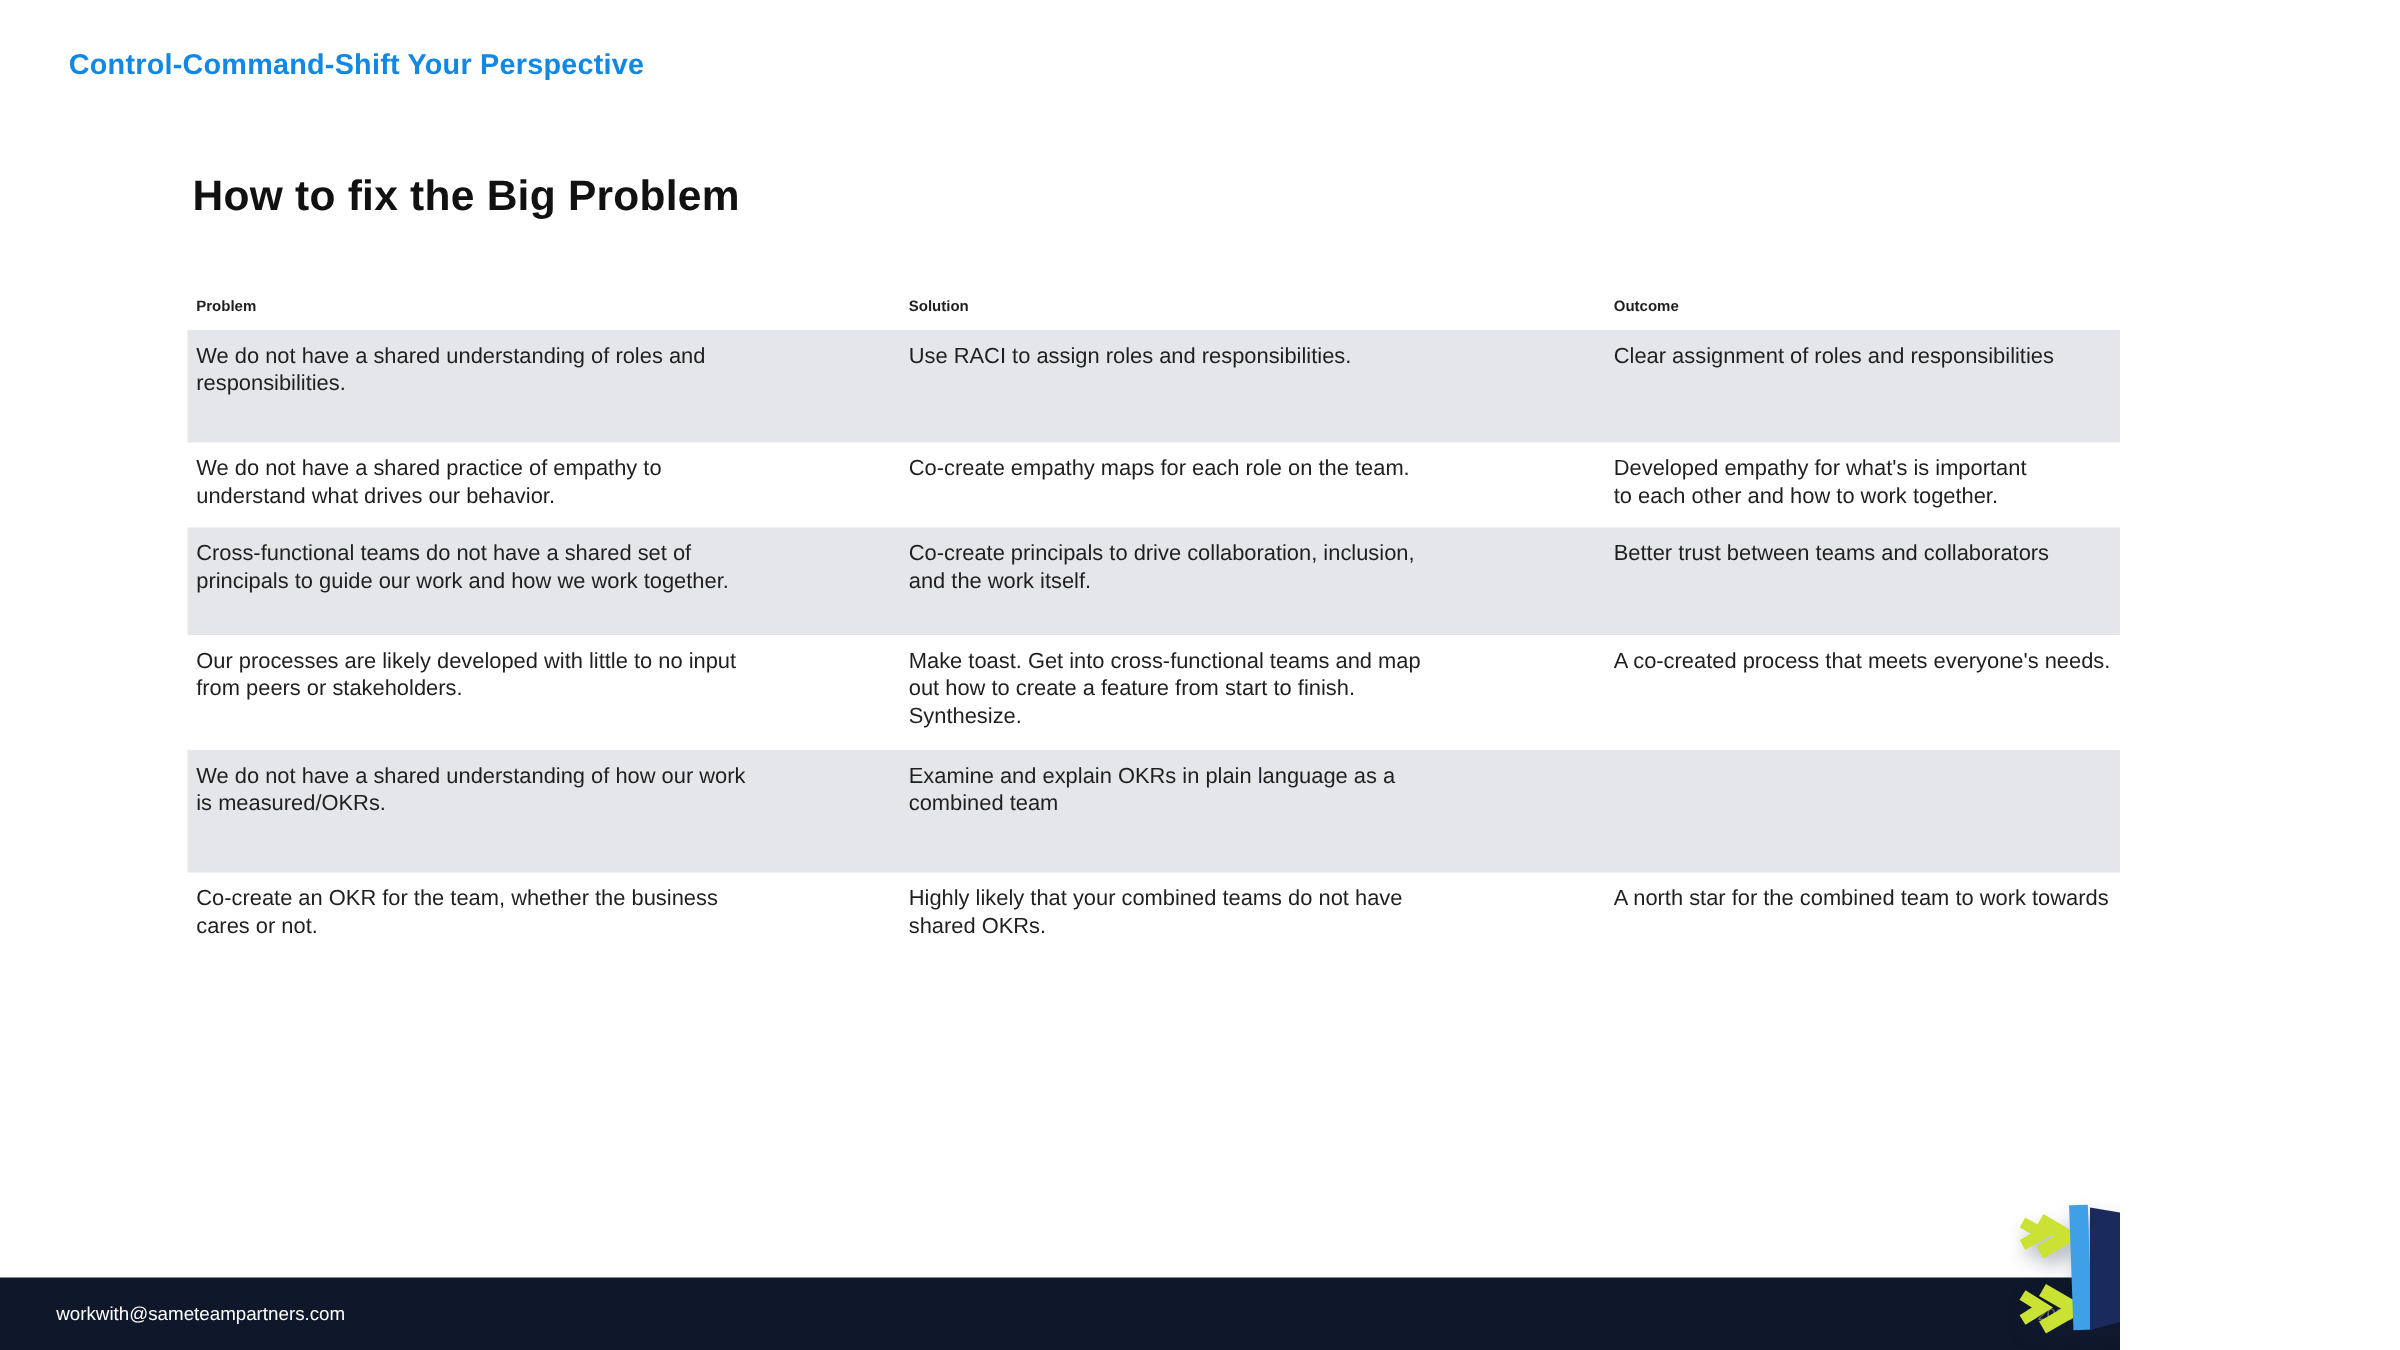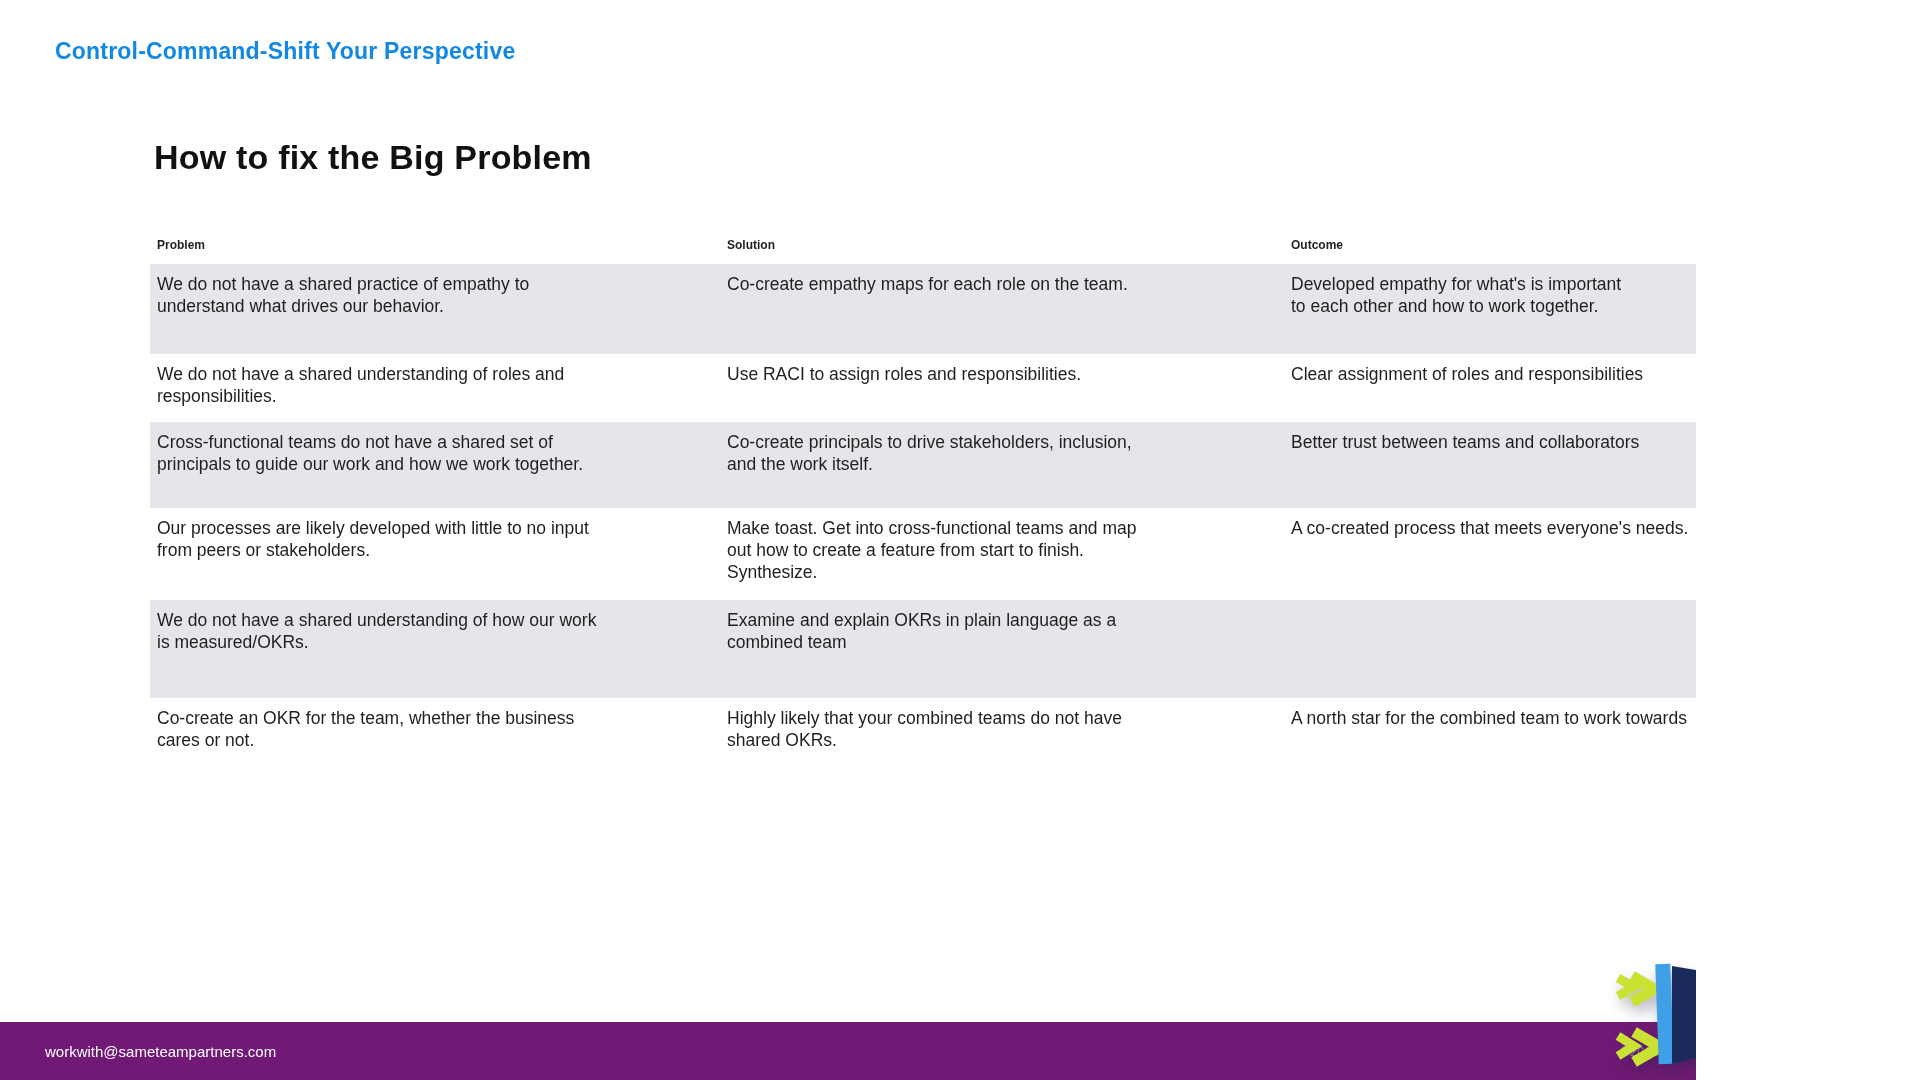--- a/index.html
+++ b/index.html
@@ -26,21 +26,21 @@
   .rows .row:nth-child(3){min-height:86px;}
   .rows .row:nth-child(4){min-height:92px;}
   .rows .row:nth-child(5){min-height:98px;}
   .rows .row:nth-child(6){min-height:92px;}
   .rows .row:nth-child(7){min-height:110px;}
   .cell{
     font-size:17.5px;line-height:22px;padding:9px 45px 9px 7px;
     white-space:pre-line;
   }
   .footer{
-    position:absolute;left:0;bottom:0;width:100%;height:58px;background:#701a75;
+    position:absolute;left:0;bottom:0;width:100%;height:58px;background:#0f172a;
     display:flex;align-items:center;justify-content:space-between;
     box-sizing:border-box;padding:0 37px 0 45px;
   }
   .footer .email{color:#ffffff;font-size:15px;text-decoration:none;}
   .footer .copyright{color:rgba(255,255,255,0.45);font-size:13px;}
   .logo{
     position:absolute;left:1608px;top:948px;width:312px;height:150px;z-index:5;
     filter:drop-shadow(3px 8px 7px rgba(20,30,60,0.30));
   }
   .logo svg{display:block;}
@@ -58,36 +58,36 @@
   <h1 class="title">How to fix the Big Problem</h1>
 
   <div class="table">
     <div class="thead">
       <div class="th">Problem</div>
       <div class="th">Solution</div>
       <div class="th">Outcome</div>
     </div>
     <div class="rows">
       <div class="row">
+        <div class="cell">We do not have a shared understanding of roles and
+responsibilities.</div>
+        <div class="cell">Use RACI to assign roles and responsibilities.</div>
+        <div class="cell">Clear assignment of roles and responsibilities</div>
+      </div>
+      <div class="row">
         <div class="cell">We do not have a shared practice of empathy to
 understand what drives our behavior.</div>
         <div class="cell">Co-create empathy maps for each role on the team.</div>
         <div class="cell">Developed empathy for what's is important
 to each other and how to work together.</div>
       </div>
       <div class="row">
-        <div class="cell">We do not have a shared understanding of roles and
-responsibilities.</div>
-        <div class="cell">Use RACI to assign roles and responsibilities.</div>
-        <div class="cell">Clear assignment of roles and responsibilities</div>
-      </div>
-      <div class="row">
         <div class="cell">Cross-functional teams do not have a shared set of
 principals to guide our work and how we work together.</div>
-        <div class="cell">Co-create principals to drive stakeholders, inclusion,
+        <div class="cell">Co-create principals to drive collaboration, inclusion,
 and the work itself.</div>
         <div class="cell">Better trust between teams and collaborators</div>
       </div>
       <div class="row">
         <div class="cell">Our processes are likely developed with little to no input
 from peers or stakeholders.</div>
         <div class="cell">Make toast. Get into cross-functional teams and map
 out how to create a feature from start to finish.
 Synthesize.</div>
         <div class="cell">A co-created process that meets everyone's needs.</div>

